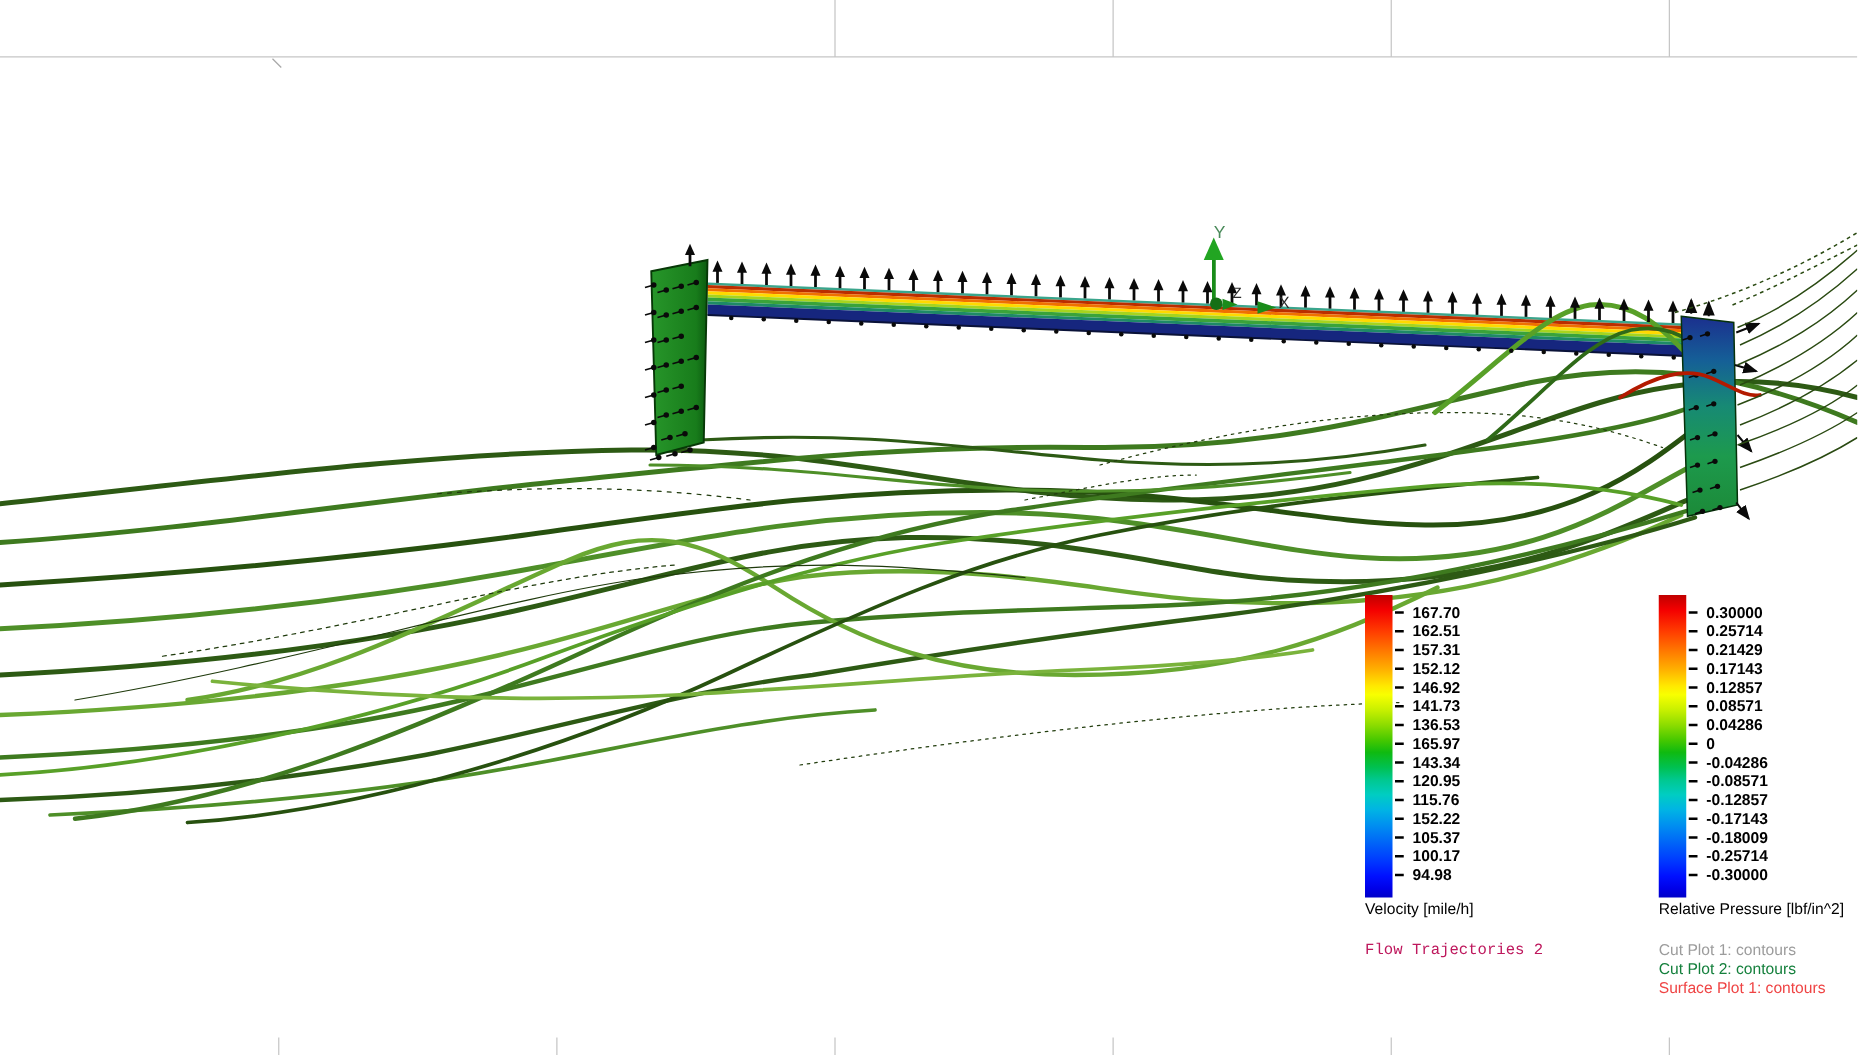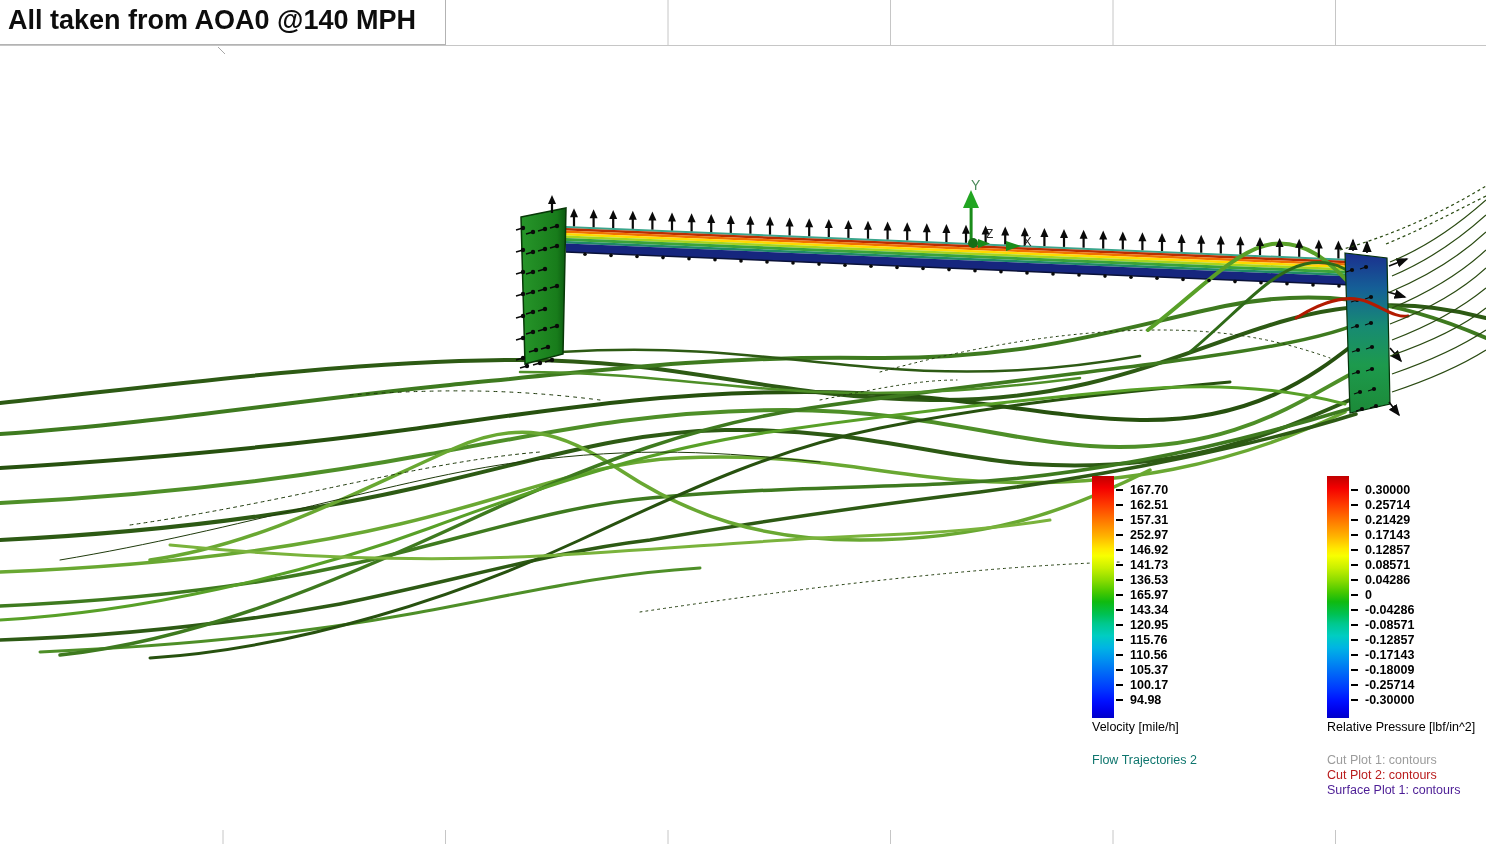--- a/index.html
+++ b/index.html
@@ -312,38 +312,35 @@
       <path d="M963,208 L979,208 L971,190 Z" fill="#22a522"></path>
       <circle cx="973" cy="243" r="5" fill="#156f15"></circle>
       <path d="M978,239 L978,248 L990,243.5 Z" fill="#1a8c1a"></path>
       <path d="M1006,241 L1006,251 L1021,246 Z" fill="#1a8c1a"></path>
       <text x="971" y="190" font-size="14" fill="#4a8a5a">Y</text>
       <text x="986" y="238" font-size="12" fill="#2a2a2a">Z</text>
       <text x="1023" y="246" font-size="13" fill="#2a2a2a">X</text>
     </g>
   </svg>
 
-  <div class="title-cell">
-    <span>All taken from AOA0 @140 MPH</span>
-  </div>
 
   <div class="legend" style="left:1092px;top:476px;">
     <div class="bar"></div>
     <div class="scale-rows">
         <div class="scale-row">
         <span class="tick"></span><span class="val">167.70</span>
       </div>
         <div class="scale-row">
         <span class="tick"></span><span class="val">162.51</span>
       </div>
         <div class="scale-row">
         <span class="tick"></span><span class="val">157.31</span>
       </div>
         <div class="scale-row">
-        <span class="tick"></span><span class="val">252.97</span>
+        <span class="tick"></span><span class="val">152.12</span>
       </div>
         <div class="scale-row">
         <span class="tick"></span><span class="val">146.92</span>
       </div>
         <div class="scale-row">
         <span class="tick"></span><span class="val">141.73</span>
       </div>
         <div class="scale-row">
         <span class="tick"></span><span class="val">136.53</span>
       </div>
@@ -353,35 +350,35 @@
         <div class="scale-row">
         <span class="tick"></span><span class="val">143.34</span>
       </div>
         <div class="scale-row">
         <span class="tick"></span><span class="val">120.95</span>
       </div>
         <div class="scale-row">
         <span class="tick"></span><span class="val">115.76</span>
       </div>
         <div class="scale-row">
-        <span class="tick"></span><span class="val">110.56</span>
+        <span class="tick"></span><span class="val">152.22</span>
       </div>
         <div class="scale-row">
         <span class="tick"></span><span class="val">105.37</span>
       </div>
         <div class="scale-row">
         <span class="tick"></span><span class="val">100.17</span>
       </div>
         <div class="scale-row">
         <span class="tick"></span><span class="val">94.98</span>
       </div>
       </div>
     <div class="unit-label">Velocity [mile/h]</div>
     <div class="plot-list">
-        <div class="plot-name" style="color: #0f766e;">Flow Trajectories 2</div>
+        <div class="plot-name" style="color: #be185d; font-family: Liberation Mono, monospace;">Flow Trajectories 2</div>
       </div>
   </div>
 
   <div class="legend" style="left:1327px;top:476px;">
     <div class="bar"></div>
     <div class="scale-rows">
         <div class="scale-row">
         <span class="tick"></span><span class="val">0.30000</span>
       </div>
         <div class="scale-row">
@@ -423,18 +420,18 @@
         <div class="scale-row">
         <span class="tick"></span><span class="val">-0.25714</span>
       </div>
         <div class="scale-row">
         <span class="tick"></span><span class="val">-0.30000</span>
       </div>
       </div>
     <div class="unit-label">Relative Pressure [lbf/in^2]</div>
     <div class="plot-list">
         <div class="plot-name" style="color: rgb(156, 156, 156);">Cut Plot 1: contours</div>
-        <div class="plot-name" style="color: #b91c1c;">Cut Plot 2: contours</div>
-        <div class="plot-name" style="color: #4c1d95; text-align: right;">Surface Plot 1: contours</div>
+        <div class="plot-name" style="color: #15803d;">Cut Plot 2: contours</div>
+        <div class="plot-name" style="color: #ef4444; text-align: right;">Surface Plot 1: contours</div>
       </div>
   </div>
 
 </div>
 
 </body></html>

